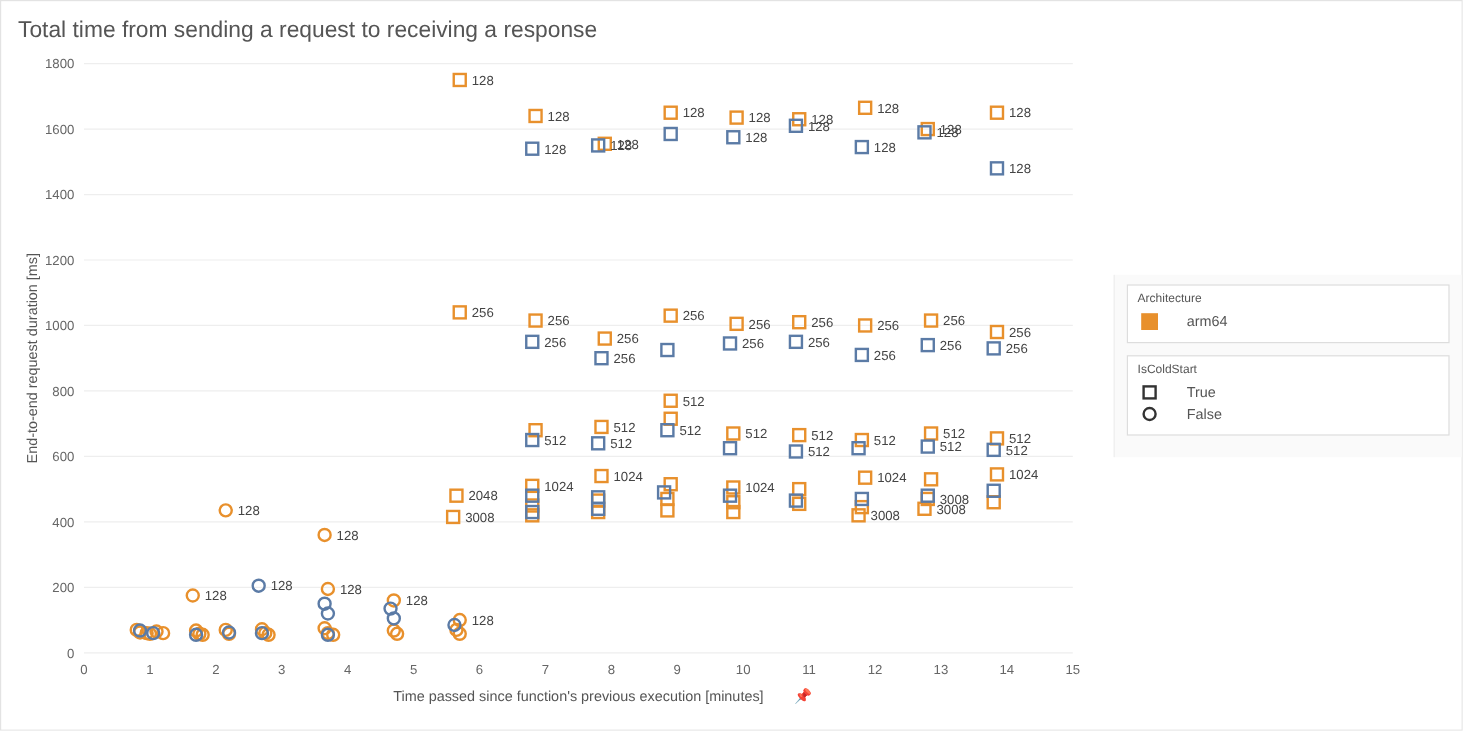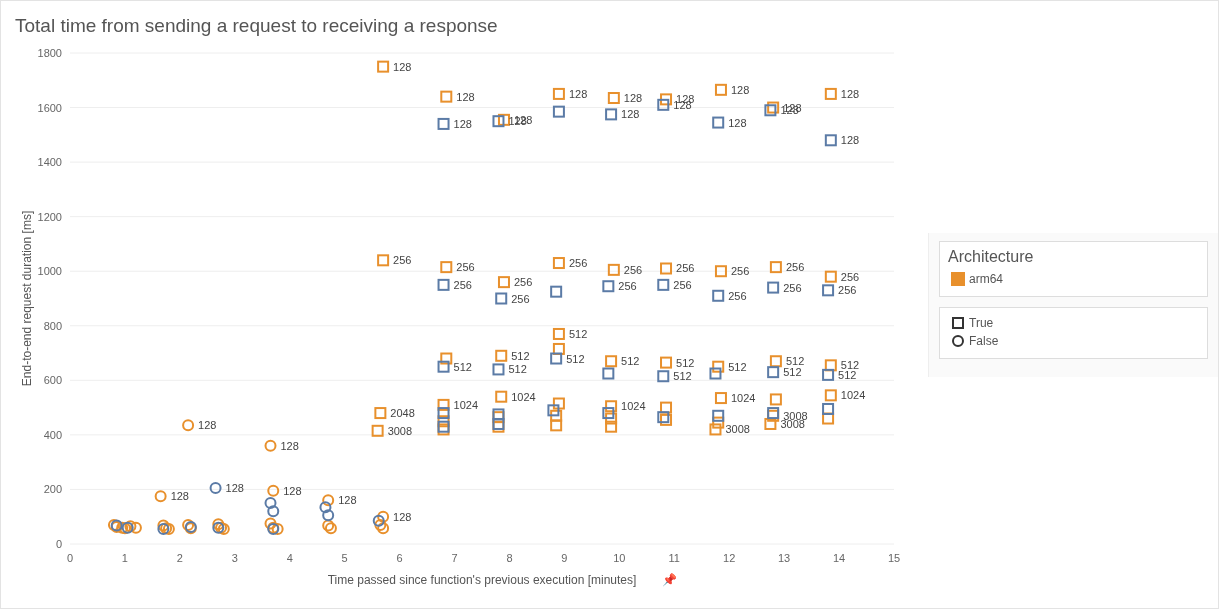--- a/index.html
+++ b/index.html
@@ -44,28 +44,28 @@
     border-left: 1px solid #eee;
     background: #fafafa;
   }
   .legend-box {
     border: 1px solid #ddd;
     background: #fff;
     margin-bottom: 10px;
     padding: 6px 8px 8px 8px;
   }
   .legend-title {
-    font-size: 16px;
+    font-size: 10px;
     color: #555;
     margin-bottom: 4px;
   }
   .legend-item {
     display: flex;
     align-items: center;
-    gap: 4px;
+    gap: 24px;
     font-size: 12px;
     color: #555;
     padding: 2px 3px;
   }
   .sw {
     width: 14px;
     height: 14px;
     display: inline-block;
   }
   .grid-line { stroke: #eee; stroke-width: 1; }
@@ -311,20 +311,21 @@
   </div>
   <div class="side">
     <div class="legend-box">
       <div class="legend-title">Architecture</div>
       <div class="legend-item">
         <span class="sw" style="background:#e8902c"></span>
         <span>arm64</span>
       </div>
     </div>
     <div class="legend-box">
+      <div class="legend-title">IsColdStart</div>
       <div class="legend-item">
         <span class="sw">
           <svg width="14" height="14">
               <rect x="2" y="2" width="10" height="10" fill="none" stroke="#333" stroke-width="2"></rect>
             </svg>
         </span>
         <span>True</span>
       </div>
       <div class="legend-item">
         <span class="sw">

